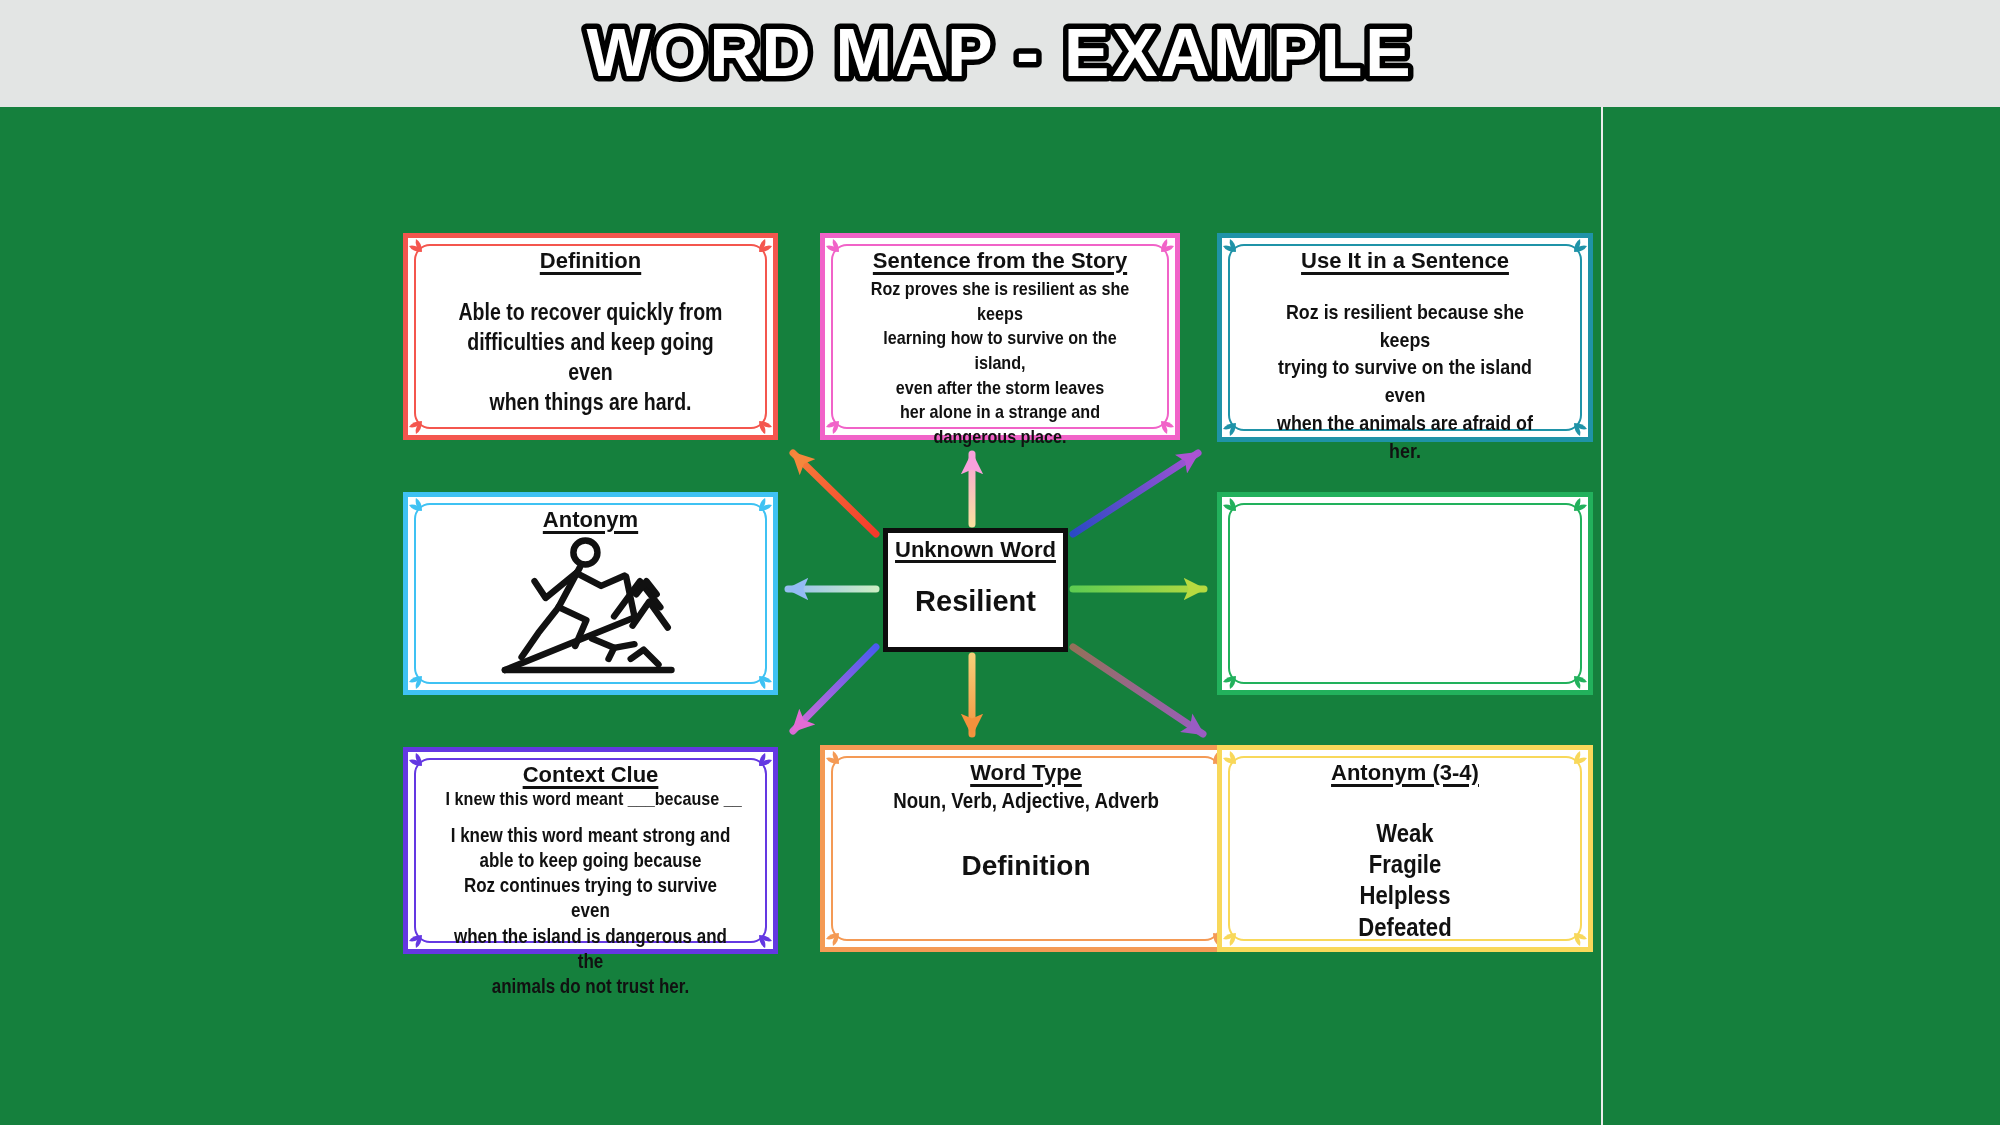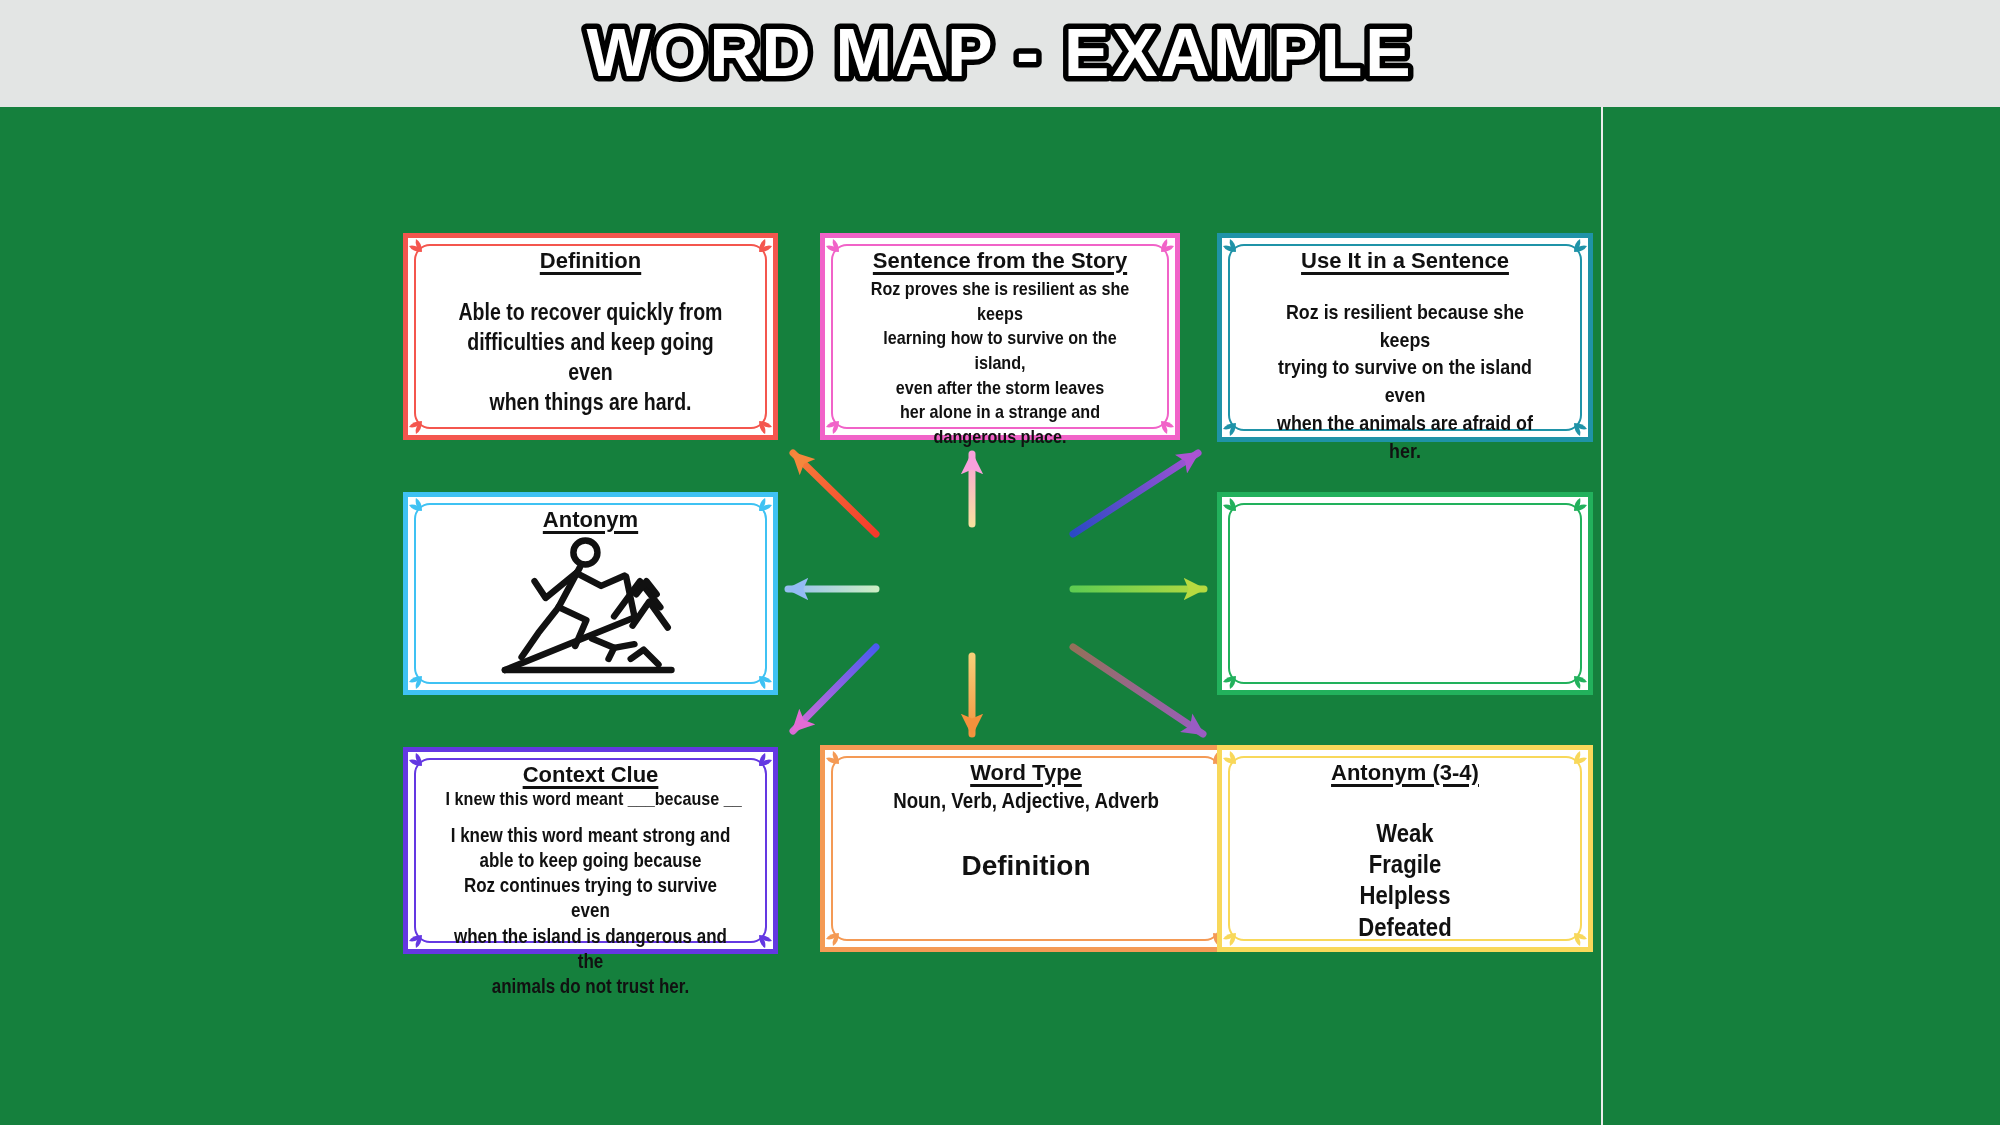--- a/index.html
+++ b/index.html
@@ -426,14 +426,18 @@
       </div>
     <div class="content">
       <div><span class="card-title">Antonym (3-4)</span></div>
       <div class="lines">Weak
 Fragile
 Helpless
 Defeated</div>
     </div>
   </div>
 
+  <div class="center-card">
+    <div><span class="center-title">Unknown Word</span></div>
+    <div class="center-word">Resilient</div>
+  </div>
 
 </div>
 
 </body></html>

